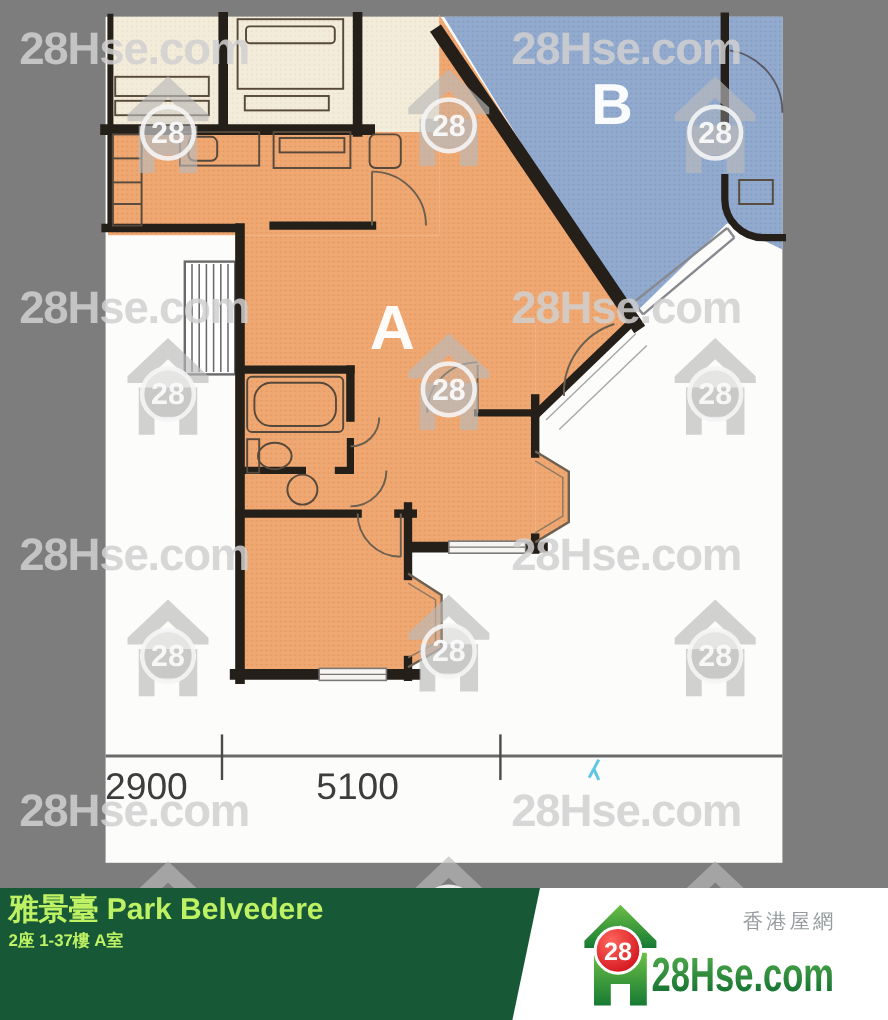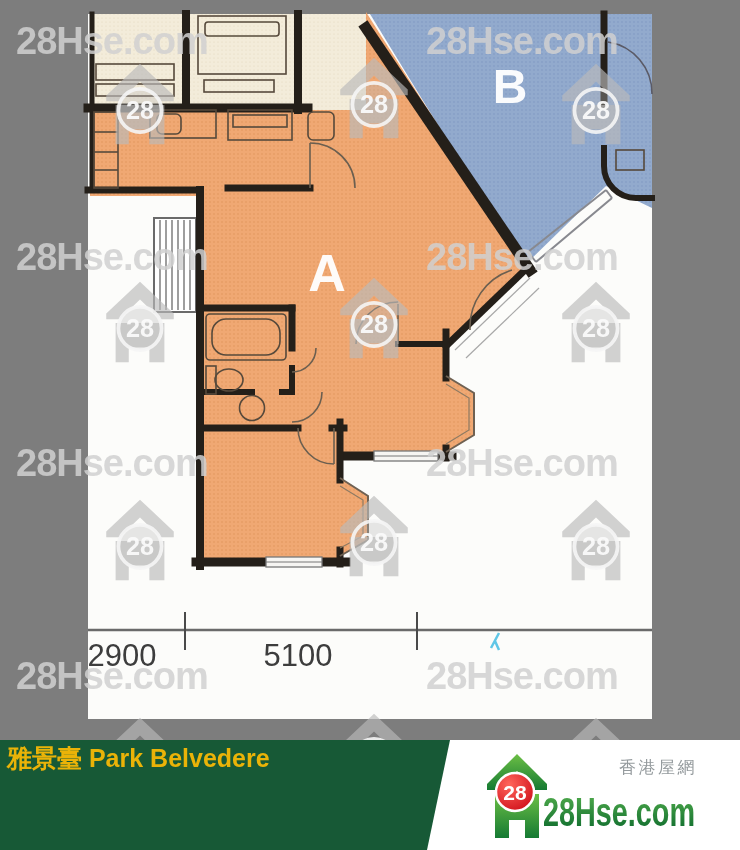--- a/index.html
+++ b/index.html
@@ -8,21 +8,21 @@
   .plan-svg{position:absolute;left:0;top:0;z-index:1;}
   
   .wm-layer{position:absolute;left:0;top:0;width:740px;height:740px;overflow:hidden;z-index:2;pointer-events:none;}
   .wm-text{position:absolute;font-weight:bold;font-size:38px;letter-spacing:-1px;
            color:rgba(208,208,208,0.85);white-space:nowrap;line-height:1;}
   .wm-house{position:absolute;width:72px;height:90px;}
   .wm-badge{font-size:27px;font-weight:bold;fill:rgba(250,250,250,0.95);}
   
   .footer{position:absolute;left:0;top:740px;width:740px;height:110px;background:#ffffff;z-index:3;}
   .footer-green{position:absolute;left:0;top:0;width:740px;height:110px;background:#175936;
-                clip-path:polygon(0 0,450px 0,427px 110px,0 110px);color:#eab308;padding:3px 0 0 7px;box-sizing:border-box;}
+                clip-path:polygon(0 0,450px 0,427px 110px,0 110px);color:#bef264;padding:3px 0 0 7px;box-sizing:border-box;}
   .f-line{white-space:nowrap;font-weight:bold;}
   .f1{font-size:25px;line-height:31px;}
   .f2{font-size:17px;line-height:22px;}
   .f3{font-size:14px;line-height:19px;}
   .f4{font-size:14px;line-height:19px;}
   .footer-logo{position:absolute;left:481px;top:0;width:259px;height:116px;}
 </style>
 </head>
 <body>
 
@@ -243,20 +243,21 @@
         </svg></div>
       <div class="wm-house" style="left: 560px; top: 712px;"><svg viewBox="0 0 76 96" width="72" height="90">
           <use href="#wm-house"></use>
           <text class="wm-badge" x="38" y="65" text-anchor="middle">28</text>
         </svg></div>
     </div>
 
   <div class="footer">
     <div class="footer-green">
       <div class="f-line f1">雅景臺 Park Belvedere</div>
+      <div class="f-line f3">2座 1-37樓 A室</div>
     </div>
     <div class="footer-logo">
       <svg width="259" height="110" viewBox="0 0 259 110">
         <defs>
           <linearGradient id="g-house" x1="0" y1="0" x2="0" y2="1">
             <stop offset="0" stop-color="#6cbf45"></stop>
               <stop offset="1" stop-color="#157a33"></stop>
           </linearGradient>
           <linearGradient id="g-brand" x1="0" y1="0" x2="0" y2="1">
             <stop offset="0" stop-color="#56b14e"></stop>

